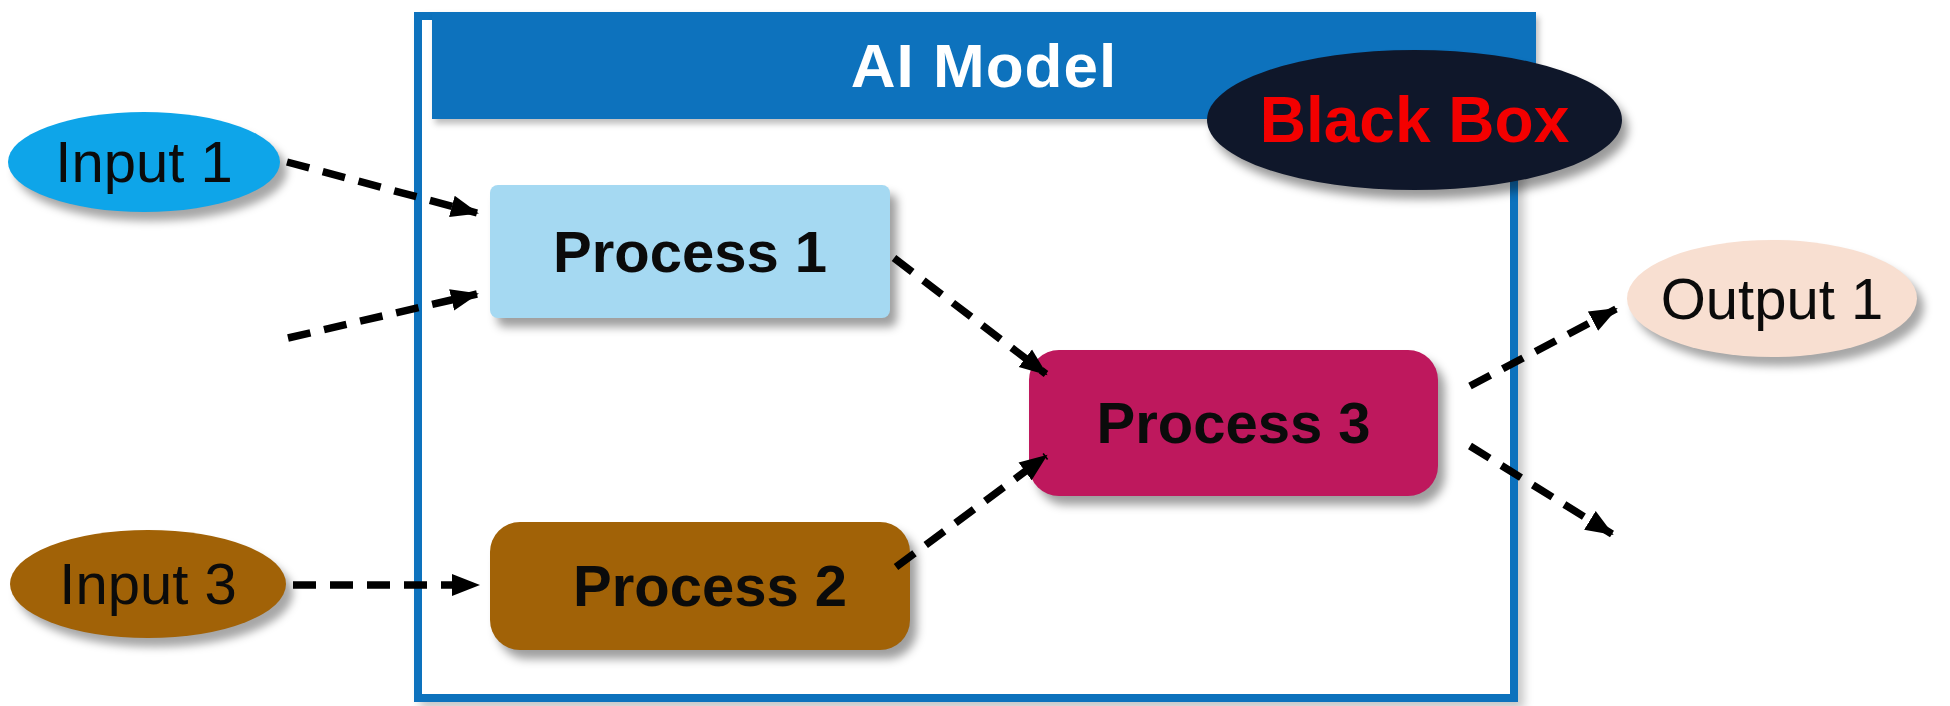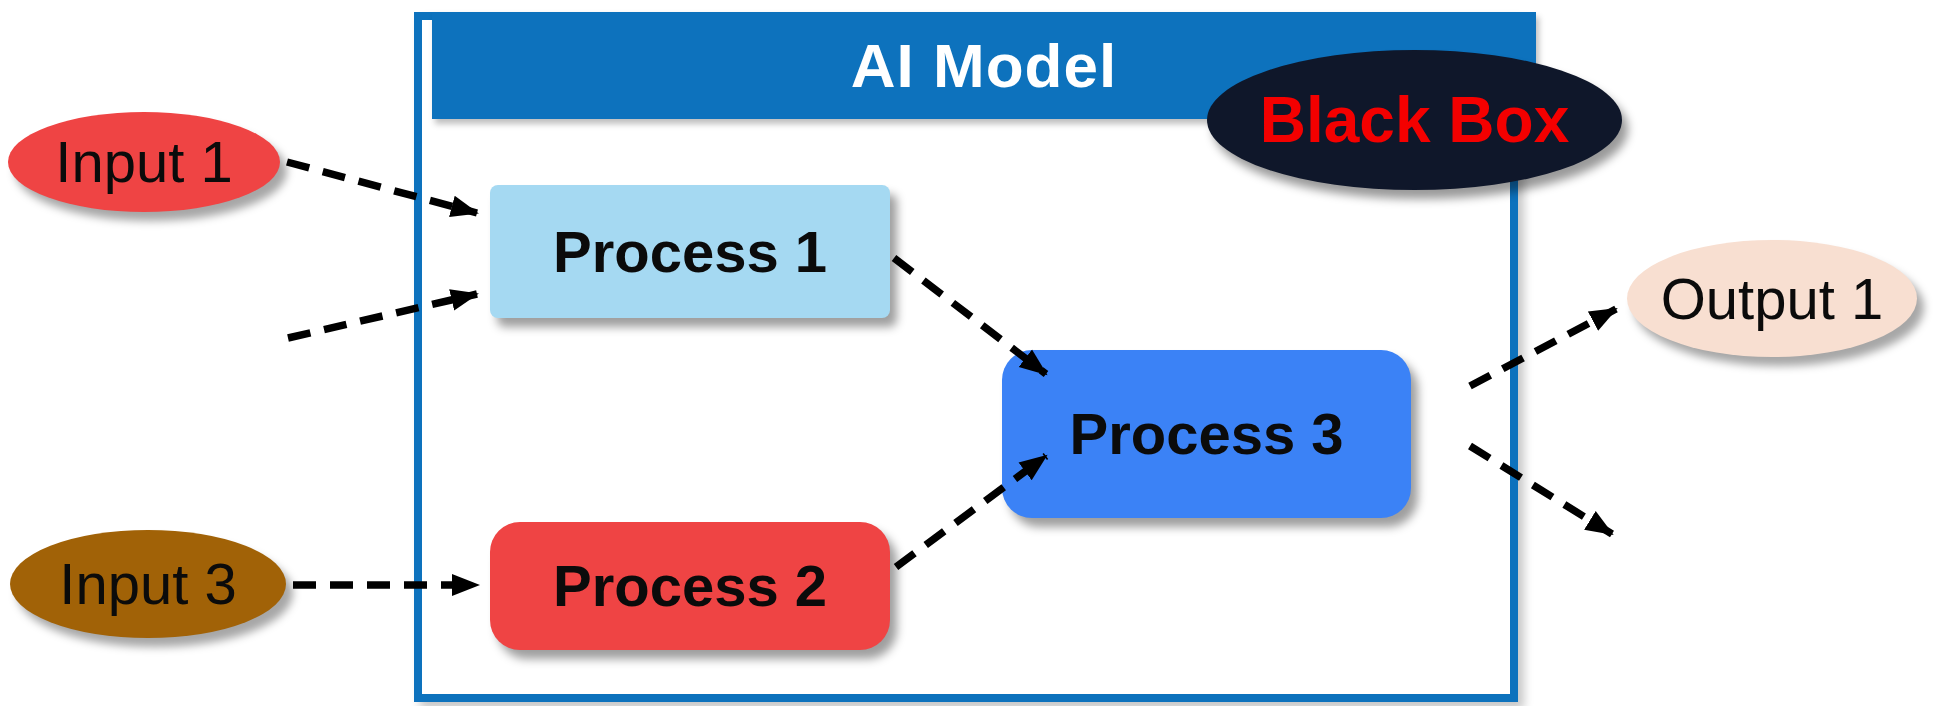--- a/index.html
+++ b/index.html
@@ -29,29 +29,29 @@
     box-shadow:6px 9px 10px rgba(0,0,0,0.40);z-index:6;
   }
   .badge .badge-label{color:#f40000;font-size:64px;font-weight:bold;line-height:1;}
   
   .process{
     position:absolute;border-radius:30px;display:flex;align-items:center;justify-content:center;
     box-shadow:7px 9px 10px rgba(0,0,0,0.38);z-index:3;
   }
   .process .node-label{color:#0b0b0b;font-size:58px;font-weight:bold;line-height:1;}
   .n-process1{left:490px;top:185px;width:400px;height:133px;background:#a5d9f2;border-radius:8px;}
-  .n-process2{left:490px;top:522px;width:400px;height:128px;background:#ef4444;}
-  .n-process3{left:1002px;top:350px;width:409px;height:168px;background:#3b82f6;}
+  .n-process2{left:490px;top:522px;width:400px;height:128px;background:#a16207;padding-left:20px;}
+  .n-process3{left:1029px;top:350px;width:409px;height:146px;background:#be185d;}
   
   .oval{
     position:absolute;border-radius:50%;display:flex;align-items:center;justify-content:center;
     box-shadow:7px 9px 9px rgba(0,0,0,0.35);z-index:3;
   }
   .oval .node-label{color:#0b0b0b;font-size:58px;font-weight:normal;line-height:1;}
-  .n-input1{left:8px;top:112px;width:272px;height:100px;background:#ef4444;}
+  .n-input1{left:8px;top:112px;width:272px;height:100px;background:#0ea5e9;}
   .n-input2{left:8px;top:295px;width:274px;height:102px;background:#e9e9e9;}
   .n-input3{left:10px;top:530px;width:276px;height:108px;background:#a16207;}
   .n-output1{left:1627px;top:240px;width:290px;height:117px;background:#f8dfd1;}
   .n-output2{left:1622px;top:482px;width:292px;height:124px;background:#f8dfd1;}
   
   .arrows{position:absolute;left:0;top:0;width:1950px;height:706px;z-index:5;pointer-events:none;}
 </style>
 </head>
 <body>
 

